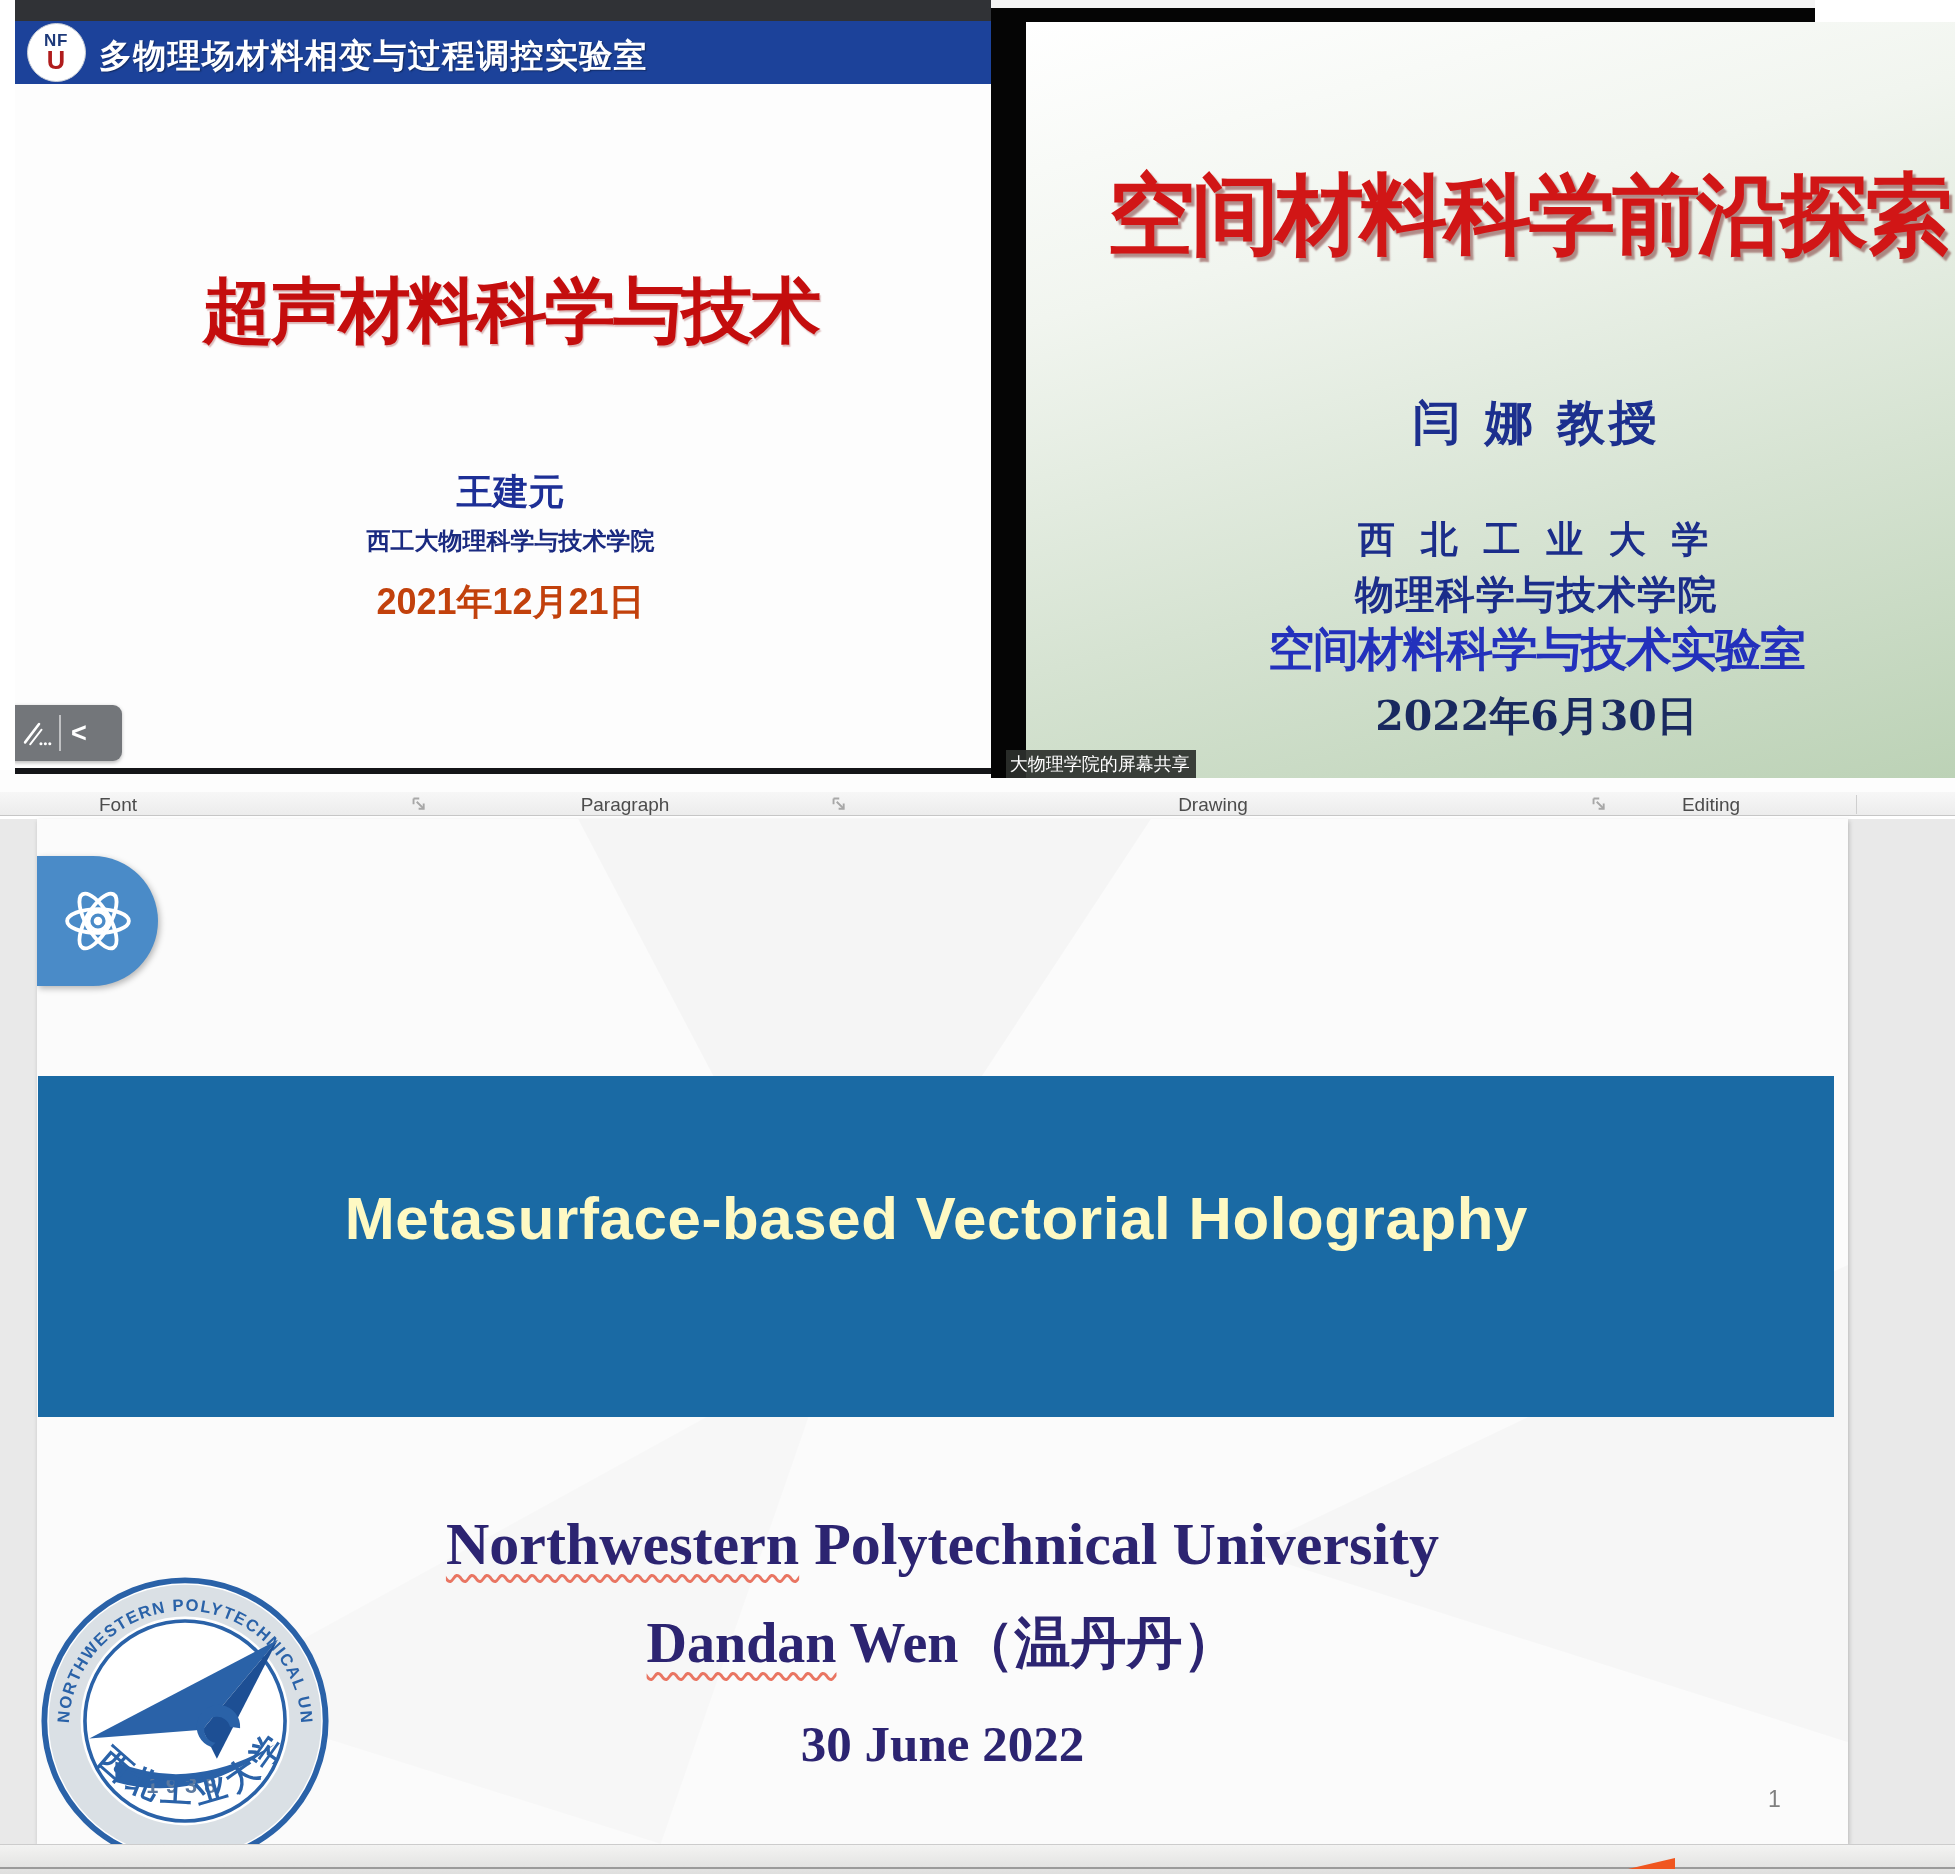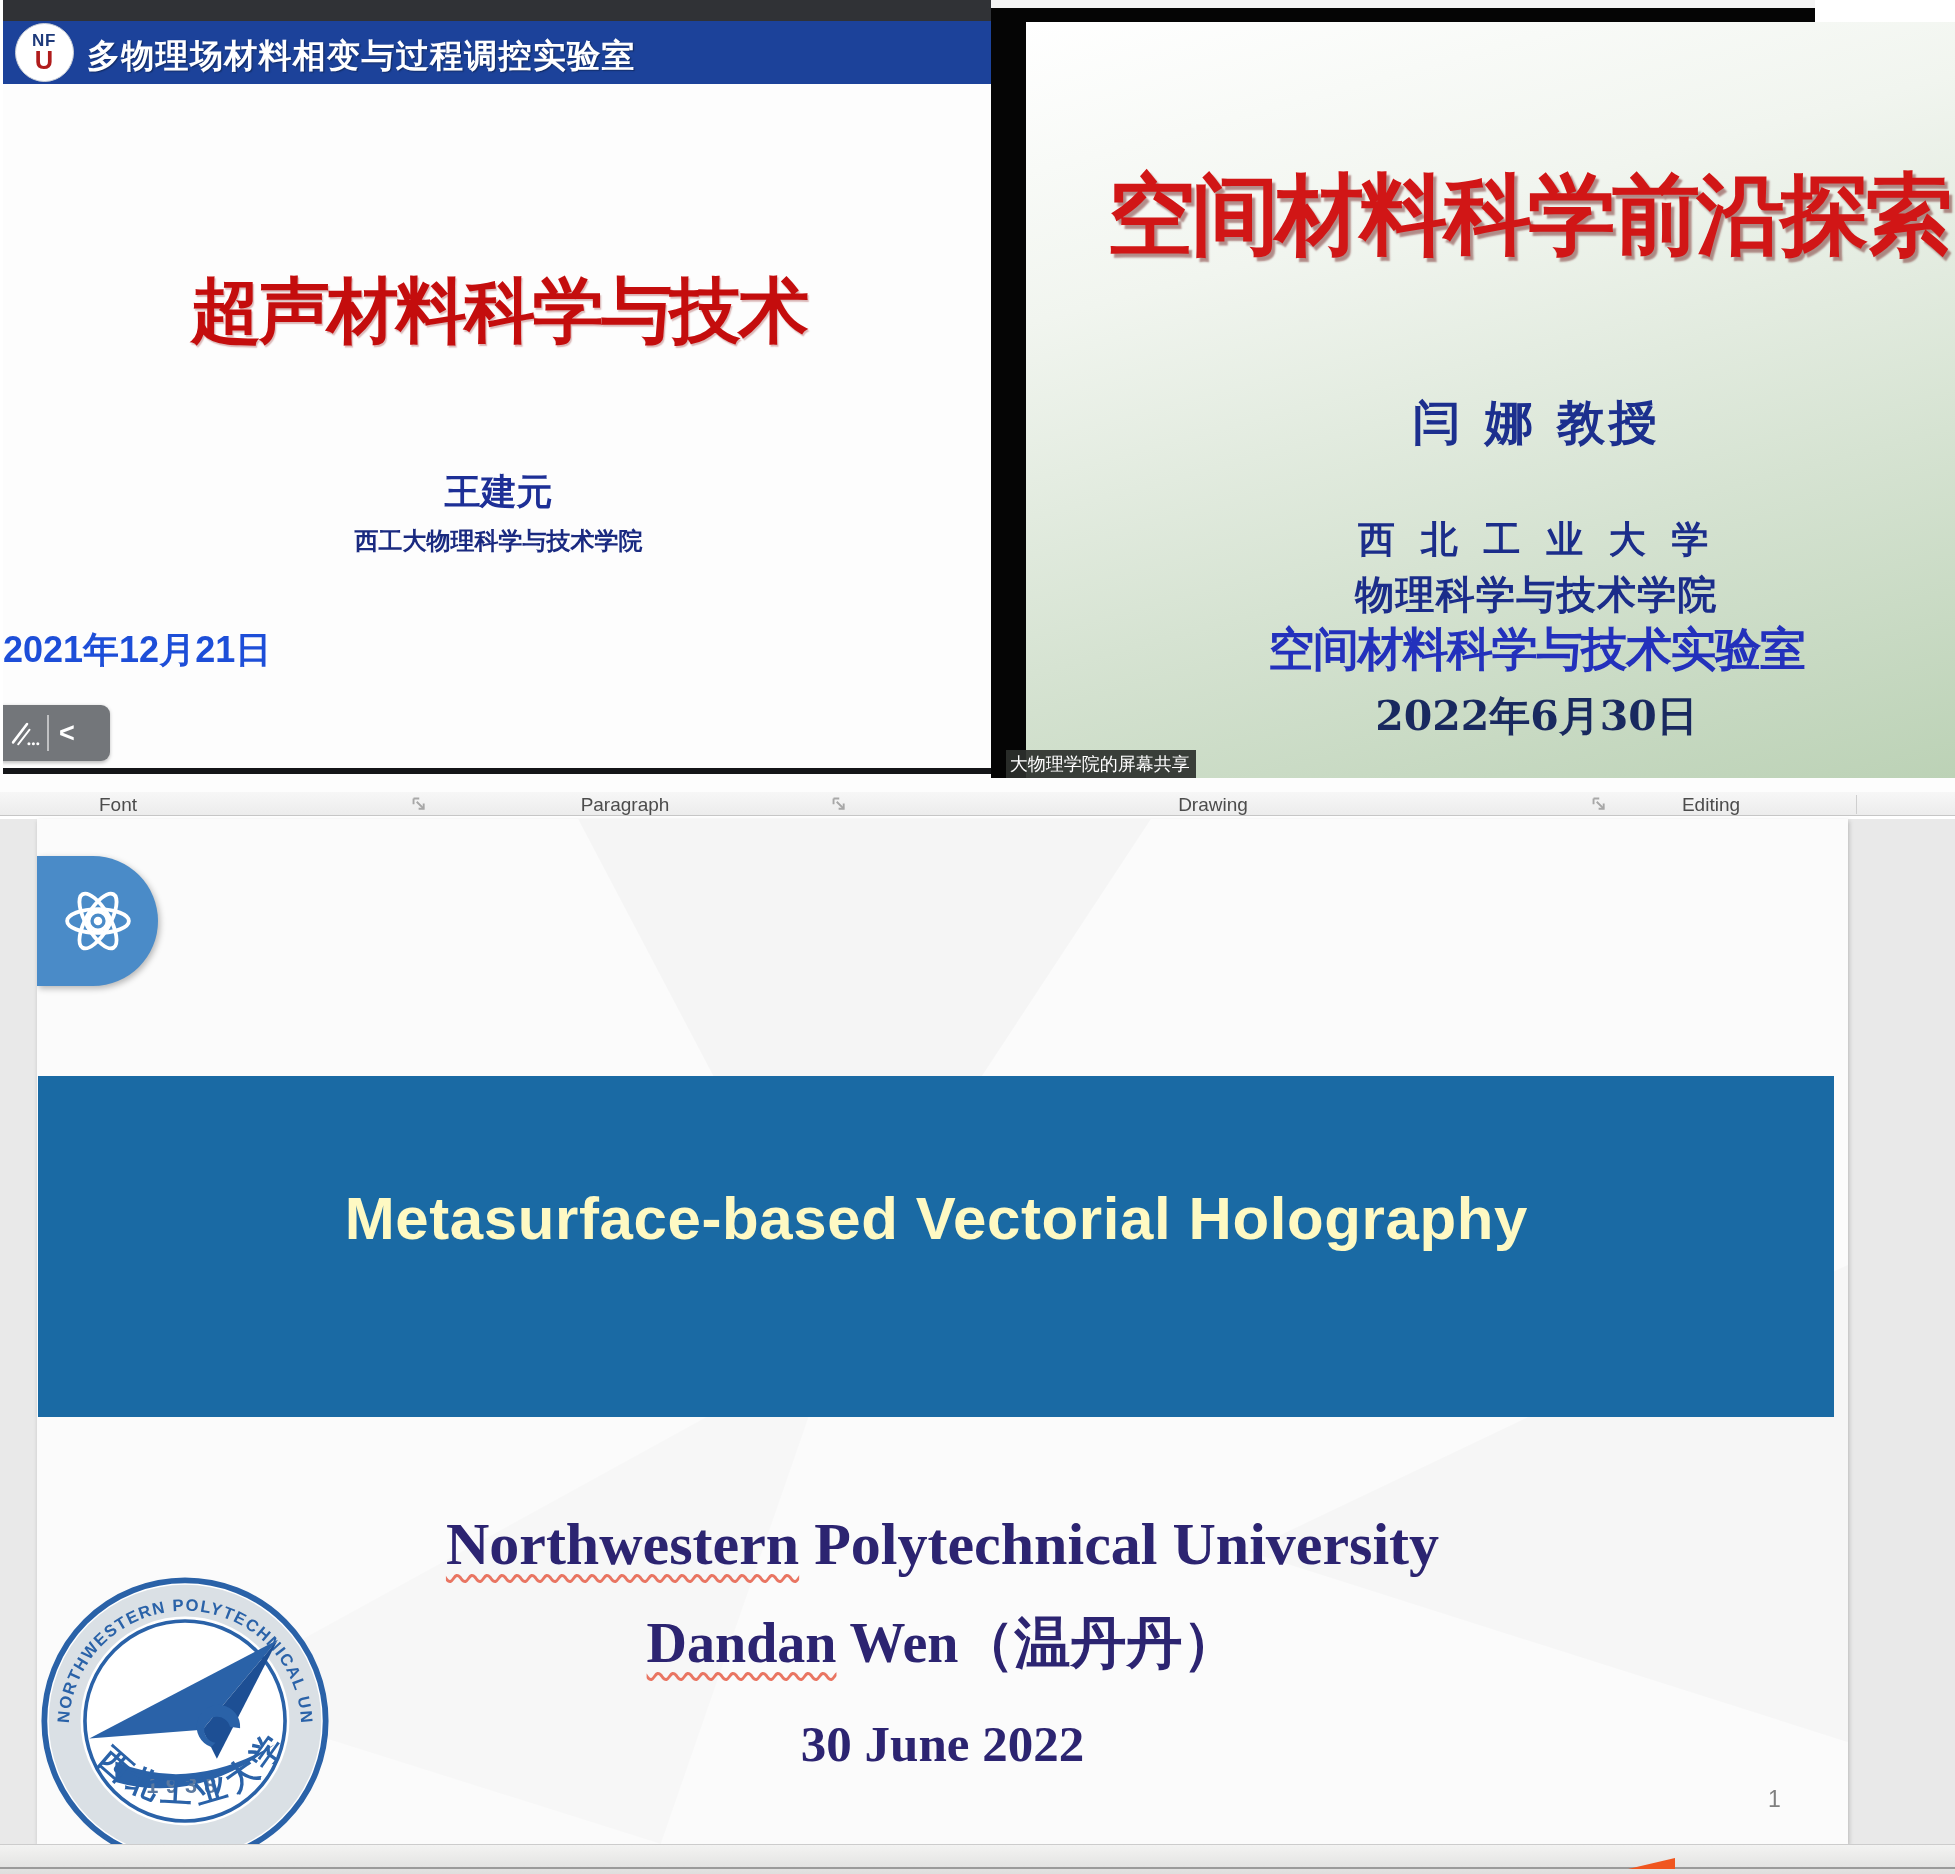--- a/index.html
+++ b/index.html
@@ -15,21 +15,21 @@
     background:linear-gradient(#f7f7f7,#ececec); border-bottom:1.9px solid #c6c6c6;
   }
   .ribbon-label {
     position:absolute; top:1.9px; transform:translateX(-50%);
     font-size:19px; color:#4c4c4c;
   }
   .launcher { position:absolute; top:3.8px; width:16.5px; height:16.5px; opacity:.75; }
   .ribbon-sep { position:absolute; top:2.5px; width:1.3px; height:19px; background:#cfcfcf; }
 
   
-  .panel-left { position:absolute; left:3px; top:0; width:991px; height:775px; background:#fdfdfd; overflow:hidden; }
+  .panel-left { position:absolute; left:15px; top:0; width:991px; height:775px; background:#fdfdfd; overflow:hidden; }
   .pl-topstrip { position:absolute; left:0; top:0; width:100%; height:21px; background:#303236; }
   .pl-header { position:absolute; left:0; top:21px; width:100%; height:63px; background:#1c429a; }
   .pl-logo {
     position:absolute; left:11.5px; top:1.9px; width:59px; height:59px; border-radius:50%;
     background:#fff; border:1.9px solid #c9ced6; display:flex; flex-direction:column; align-items:center; justify-content:center;
   }
   .pl-logo .nf { font-size:17px; font-weight:bold; color:#1e3a7a; letter-spacing:0.6px; line-height:15.3px; }
   .pl-logo .u  { font-size:25.5px; font-weight:bold; color:#b01c1c; line-height:24px; }
   .pl-header-text {
     position:absolute; left:84px; top:12.7px; font-size:33px; font-weight:bold; color:#ffffff; letter-spacing:1.3px;
@@ -42,22 +42,22 @@
   }
   .pl-author {
     position:absolute; left:0; top:468px; width:100%; text-align:center;
     font-family:"DejaVu Serif", serif; font-weight:bold; font-size:36px; color:#1d2f96;
   }
   .pl-affil {
     position:absolute; left:0; top:525px; width:100%; text-align:center;
     font-family:"DejaVu Serif", serif; font-weight:bold; font-size:24px; color:#1a2a80;
   }
   .pl-date {
-    position:absolute; left:0; top:578px; width:100%; text-align:left;
-    font-weight:bold; font-size:36px; color:#1d4ed8;margin-top:48px;
+    position:absolute; left:0; top:578px; width:100%; text-align:center;
+    font-weight:bold; font-size:36px; color:#c2410c;
   }
   .pl-toolbar {
     position:absolute; left:-9px; top:705px; width:116px; height:56px;
     background:#73767a; border-radius:9px; box-shadow:0 1.3px 3.8px rgba(0,0,0,.25);
     display:flex; align-items:center;
   }
   .pl-toolbar .pen { margin-left:14px; }
   .pl-toolbar .tb-sep { width:1.3px; height:36px; background:rgba(255,255,255,.55); margin:0 10.2px 0 6.4px; }
   .pl-toolbar .chev { color:#fff; font-size:27px; font-weight:bold; line-height:56px; }
   .pl-bottomstrip { position:absolute; left:0; top:768px; width:100%; height:6.4px; background:#141518; }

